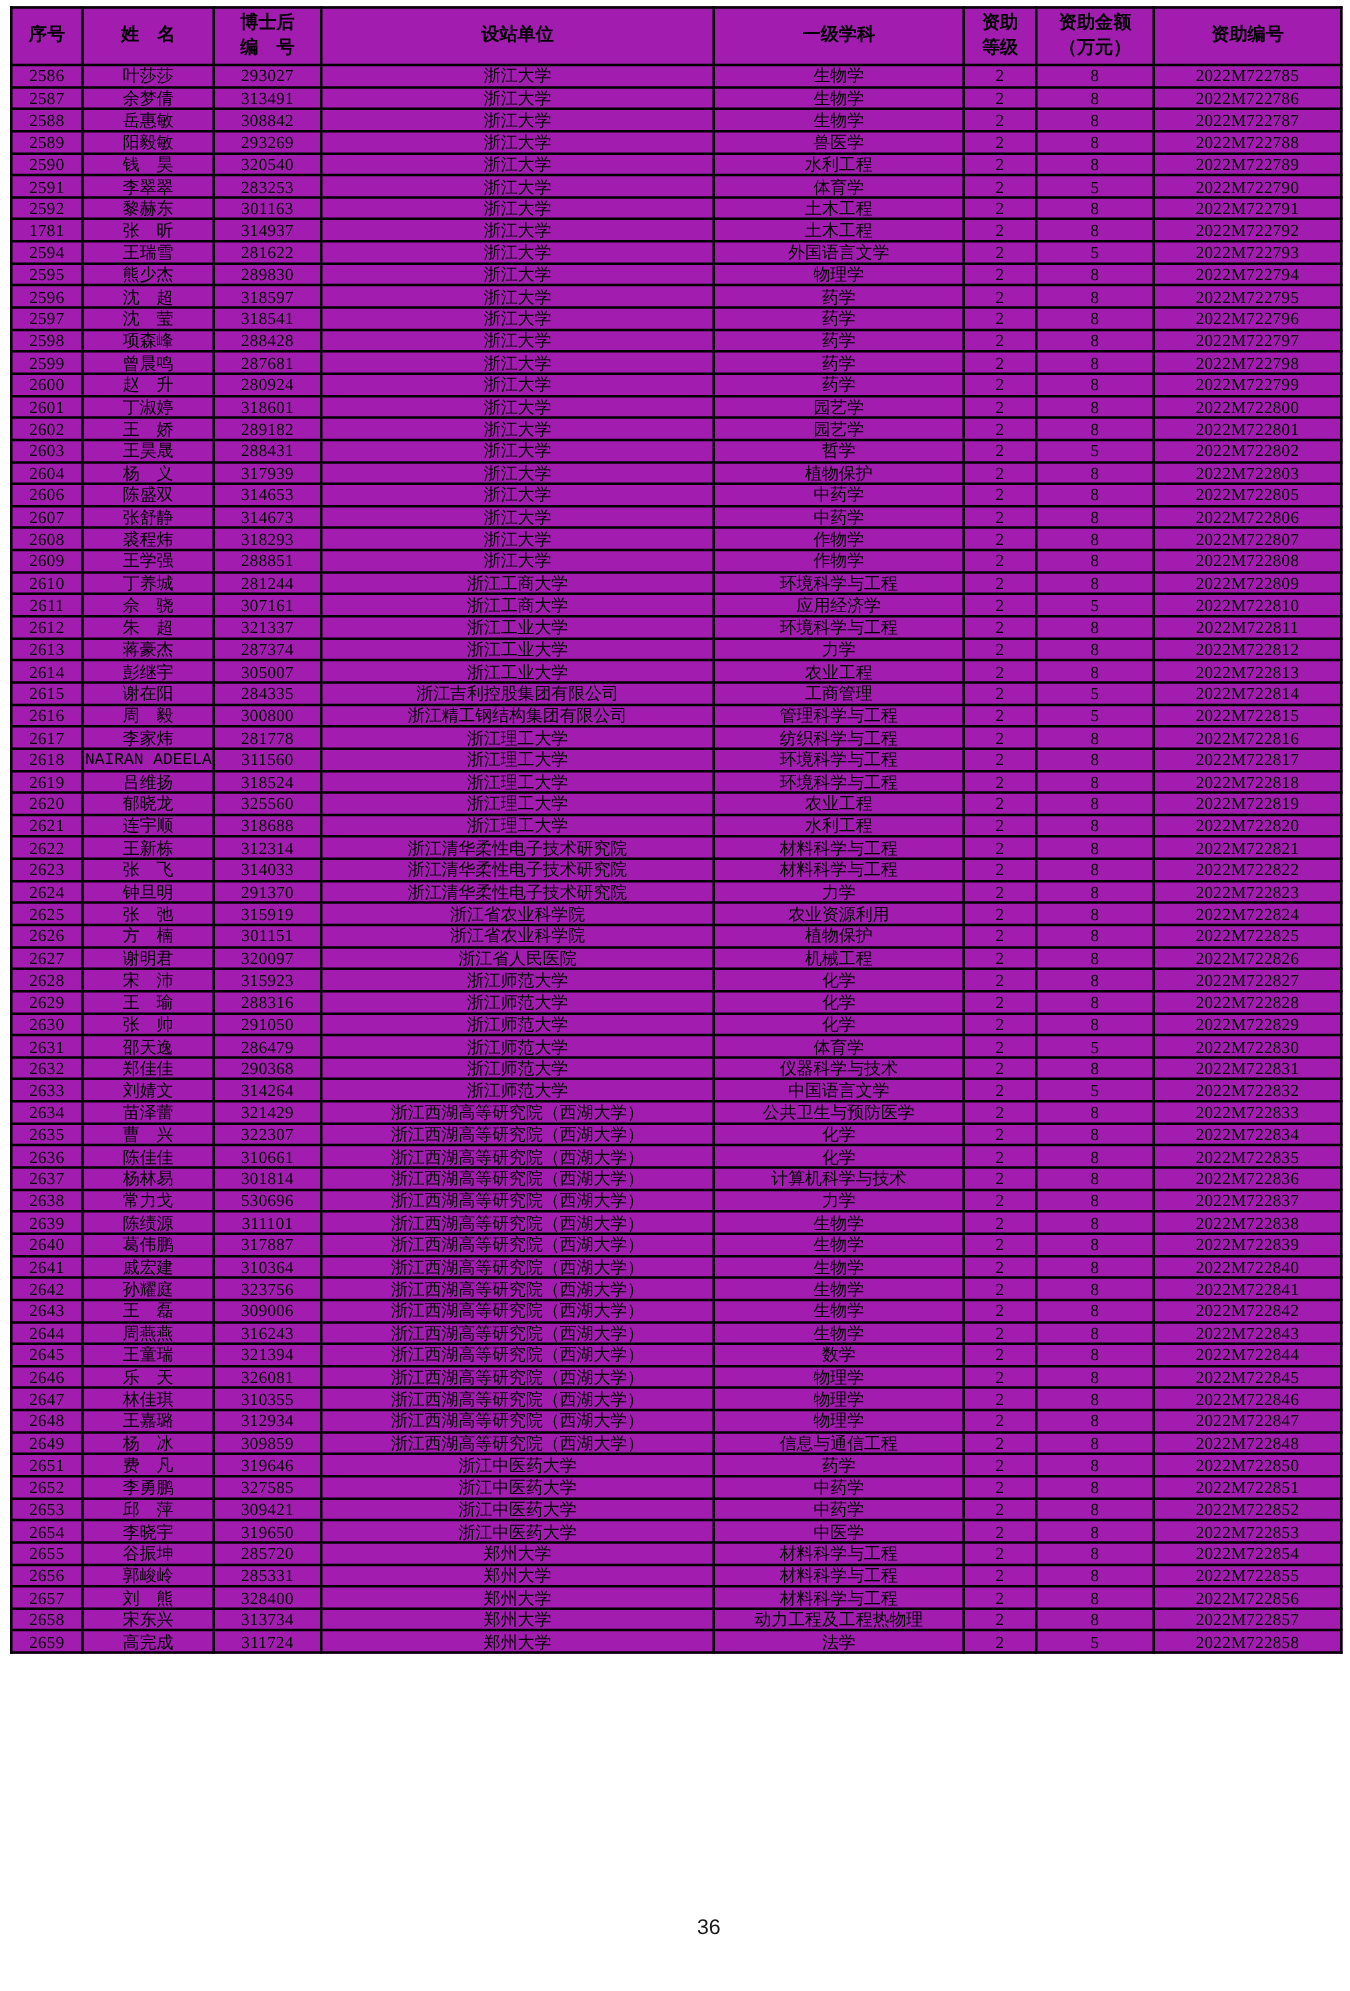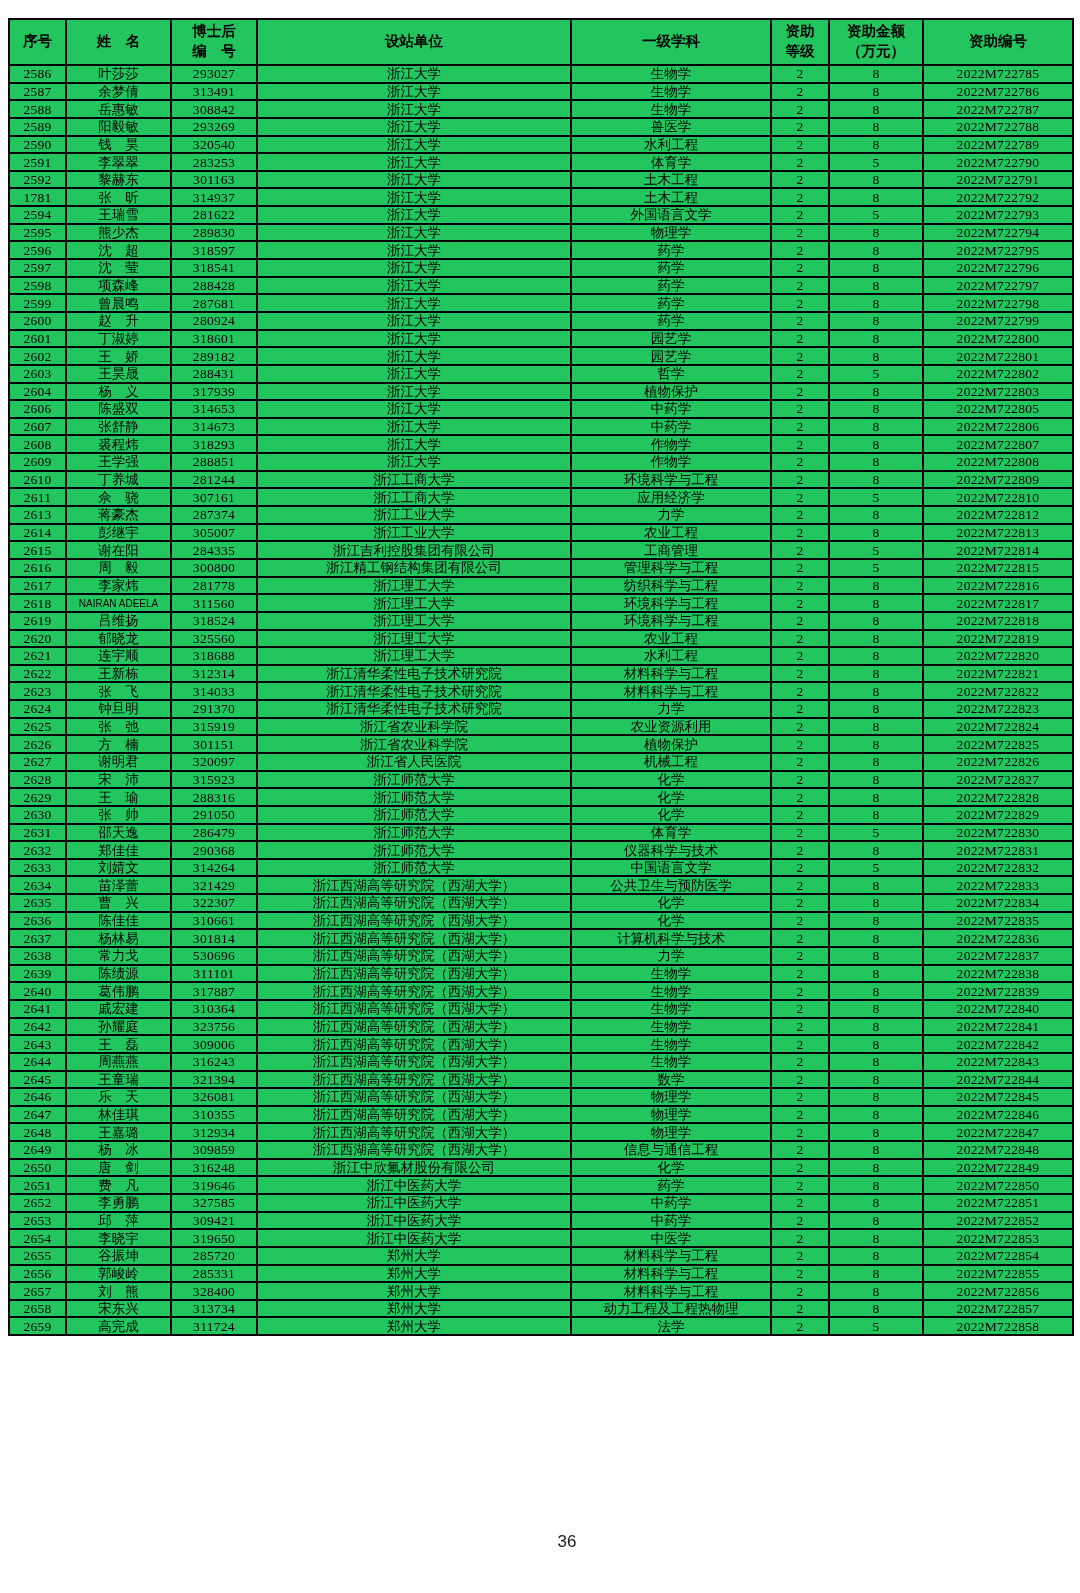--- a/index.html
+++ b/index.html
@@ -15,25 +15,25 @@
   .page {
     position: absolute;
     top: 0; left: 0;
     width: 1080px;
     height: 1593px;
     background: #fff;
   }
   table.funding {
     position: absolute;
     left: 8px;
-    top: 18px;
+    top: 5px;
     width: 1064px;
     border-collapse: collapse;
     table-layout: fixed;
-    background: #22c55e;
+    background: #a21caf;
     padding-left: 43px;
   }
   table.funding th,
   table.funding td {
     border: 2px solid #000;
     padding: 0 1px;
     text-align: center;
     vertical-align: middle;
     overflow: hidden;
     white-space: nowrap;
@@ -50,23 +50,23 @@
     height: 15.65px;
     font-size: 13.5px;
     line-height: 15px;
   }
   td.c-seq, td.c-postdoc, td.c-level, td.c-amount, td.c-grant {
     font-family: "Liberation Serif", "DejaVu Serif", serif;
     letter-spacing: 0.3px;
   }
   td.c-name { font-size: 13.5px; }
   td.c-name.latin {
-    font-size: 10px;
+    font-size: 13px;
     letter-spacing: 0;
-    font-family: Liberation Sans, sans-serif;
+    font-family: Liberation Mono, monospace;
   }
   td.c-inst, td.c-disc { font-size: 13.5px; }
   .page-number {
     position: absolute;
     left: 0;
     top: 1532px;
     width: 1080px;
     text-align: center;
     font-size: 17px;
     font-family: "Liberation Sans", "DejaVu Sans", sans-serif;
@@ -350,20 +350,30 @@
           <td class="c-seq">2611</td>
           <td class="c-name">佘　骁</td>
           <td class="c-postdoc">307161</td>
           <td class="c-inst">浙江工商大学</td>
           <td class="c-disc">应用经济学</td>
           <td class="c-level">2</td>
           <td class="c-amount">5</td>
           <td class="c-grant">2022M722810</td>
         </tr>
         <tr>
+          <td class="c-seq">2612</td>
+          <td class="c-name">朱　超</td>
+          <td class="c-postdoc">321337</td>
+          <td class="c-inst">浙江工业大学</td>
+          <td class="c-disc">环境科学与工程</td>
+          <td class="c-level">2</td>
+          <td class="c-amount">8</td>
+          <td class="c-grant">2022M722811</td>
+        </tr>
+        <tr>
           <td class="c-seq">2613</td>
           <td class="c-name">蒋豪杰</td>
           <td class="c-postdoc">287374</td>
           <td class="c-inst">浙江工业大学</td>
           <td class="c-disc">力学</td>
           <td class="c-level">2</td>
           <td class="c-amount">8</td>
           <td class="c-grant">2022M722812</td>
         </tr>
         <tr>
@@ -718,30 +728,20 @@
         </tr>
         <tr>
           <td class="c-seq">2649</td>
           <td class="c-name">杨　冰</td>
           <td class="c-postdoc">309859</td>
           <td class="c-inst">浙江西湖高等研究院（西湖大学）</td>
           <td class="c-disc">信息与通信工程</td>
           <td class="c-level">2</td>
           <td class="c-amount">8</td>
           <td class="c-grant">2022M722848</td>
-        </tr>
-        <tr>
-          <td class="c-seq">2650</td>
-          <td class="c-name">唐　剑</td>
-          <td class="c-postdoc">316248</td>
-          <td class="c-inst">浙江中欣氟材股份有限公司</td>
-          <td class="c-disc">化学</td>
-          <td class="c-level">2</td>
-          <td class="c-amount">8</td>
-          <td class="c-grant">2022M722849</td>
         </tr>
         <tr>
           <td class="c-seq">2651</td>
           <td class="c-name">费　凡</td>
           <td class="c-postdoc">319646</td>
           <td class="c-inst">浙江中医药大学</td>
           <td class="c-disc">药学</td>
           <td class="c-level">2</td>
           <td class="c-amount">8</td>
           <td class="c-grant">2022M722850</td>

